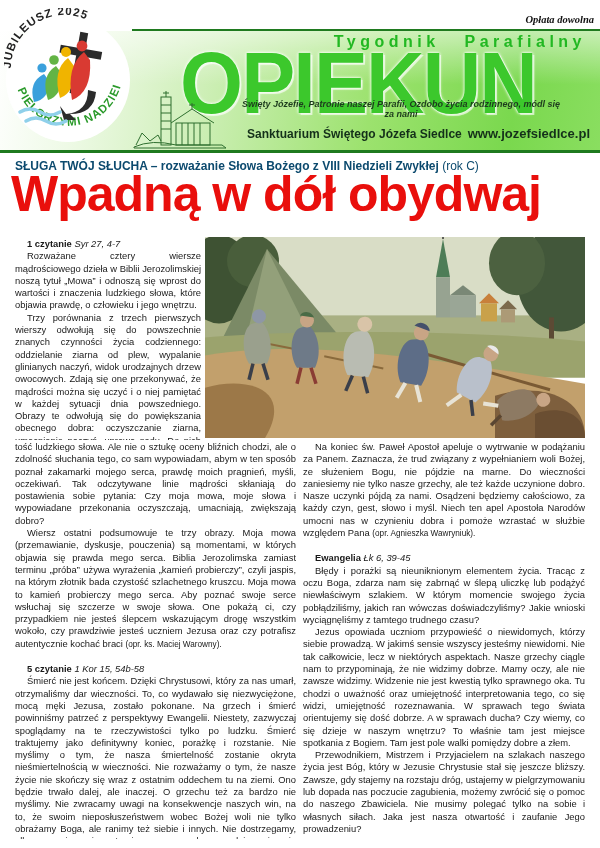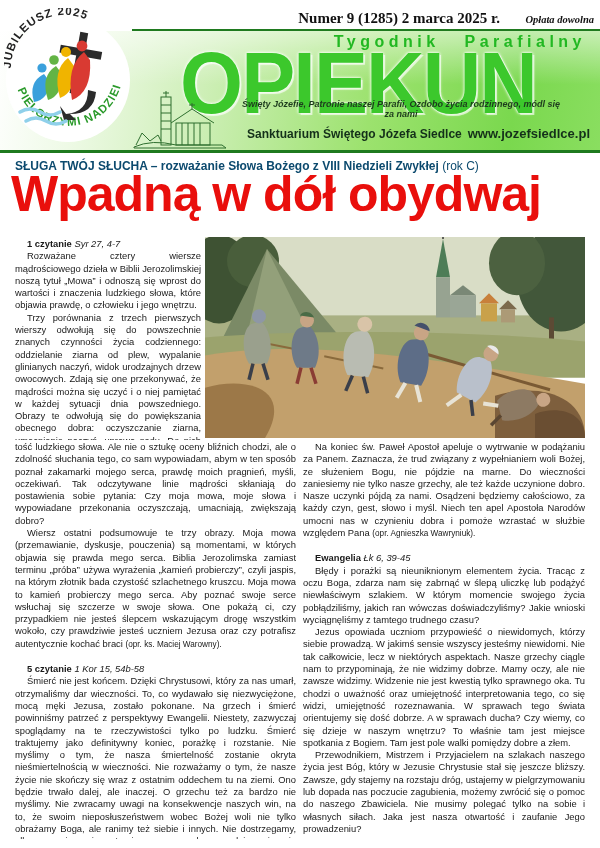--- a/index.html
+++ b/index.html
@@ -51,21 +51,20 @@
   .reg2{position:absolute;top:441px;left:15px;width:281px;height:398px;}
   .reg3{position:absolute;top:441px;left:303px;width:282px;height:398px;}
 
   .painting{position:absolute;top:237px;left:205px;width:380px;height:201px;}
 </style>
 </head>
 <body>
 
 <div class="page">
 
-  <span class="issue">Numer 9 (1285) 2 marca 2025 r.</span>
   <span class="fee">Opłata dowolna</span>
   <div class="hdr-line"></div>
 
   <div class="banner">
     <span class="tagline">Tygodnik Parafialny</span>
     <span class="optitle">OPIEKUN</span>
 
     <svg class="church-art" width="96" height="60" viewBox="0 0 96 60">
       <g stroke="#2f6f2f" stroke-width="1" fill="none">
         <line x1="34" y1="2" x2="34" y2="8"></line>

